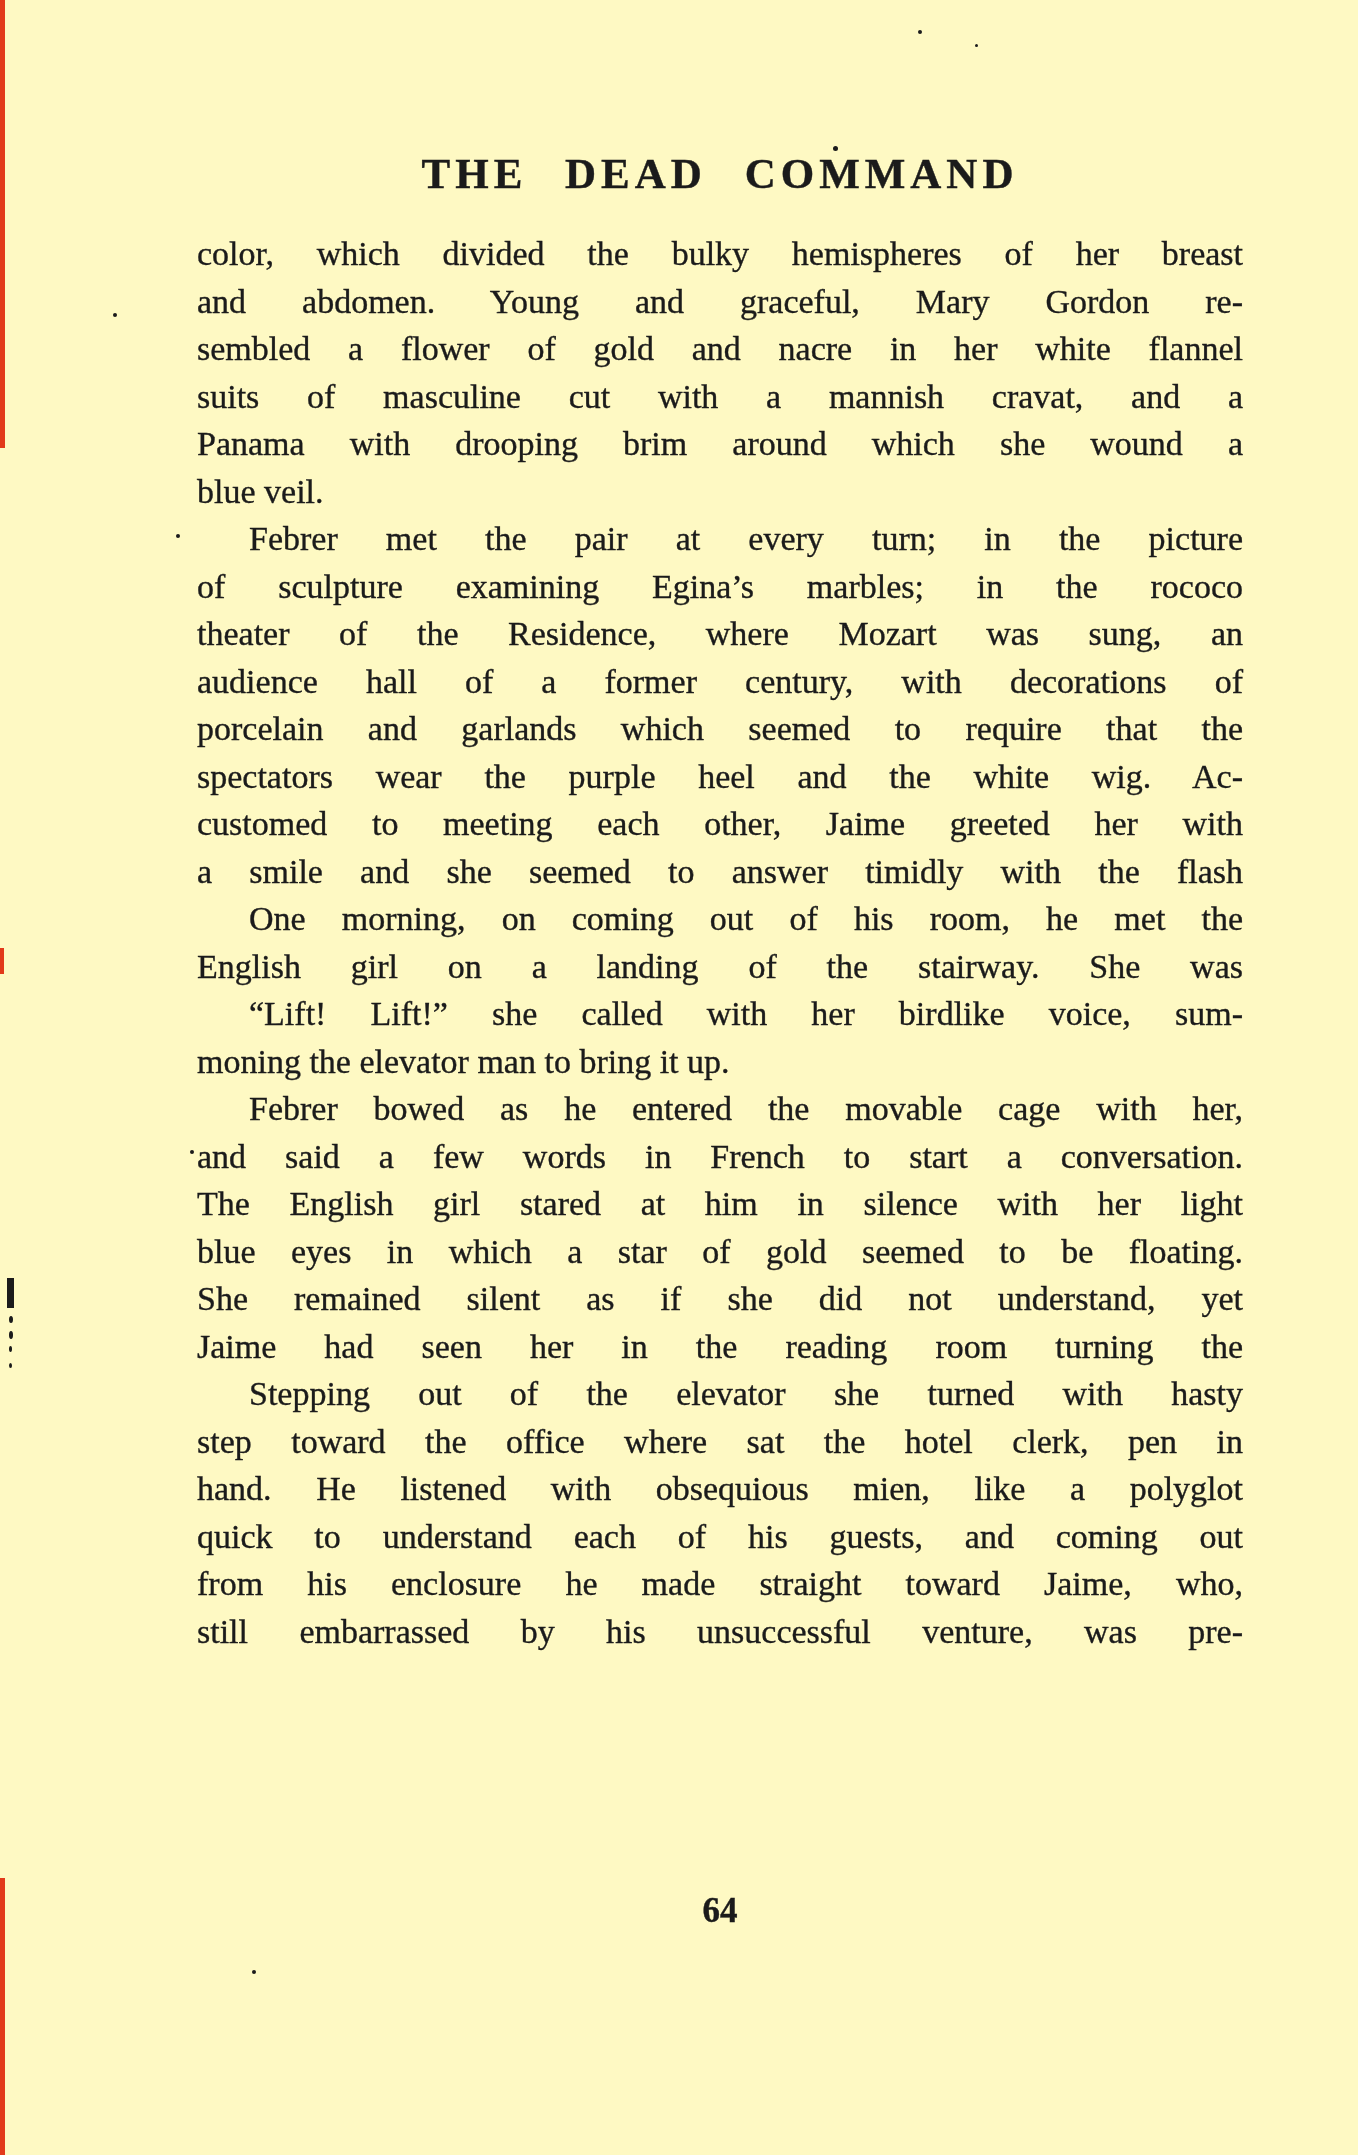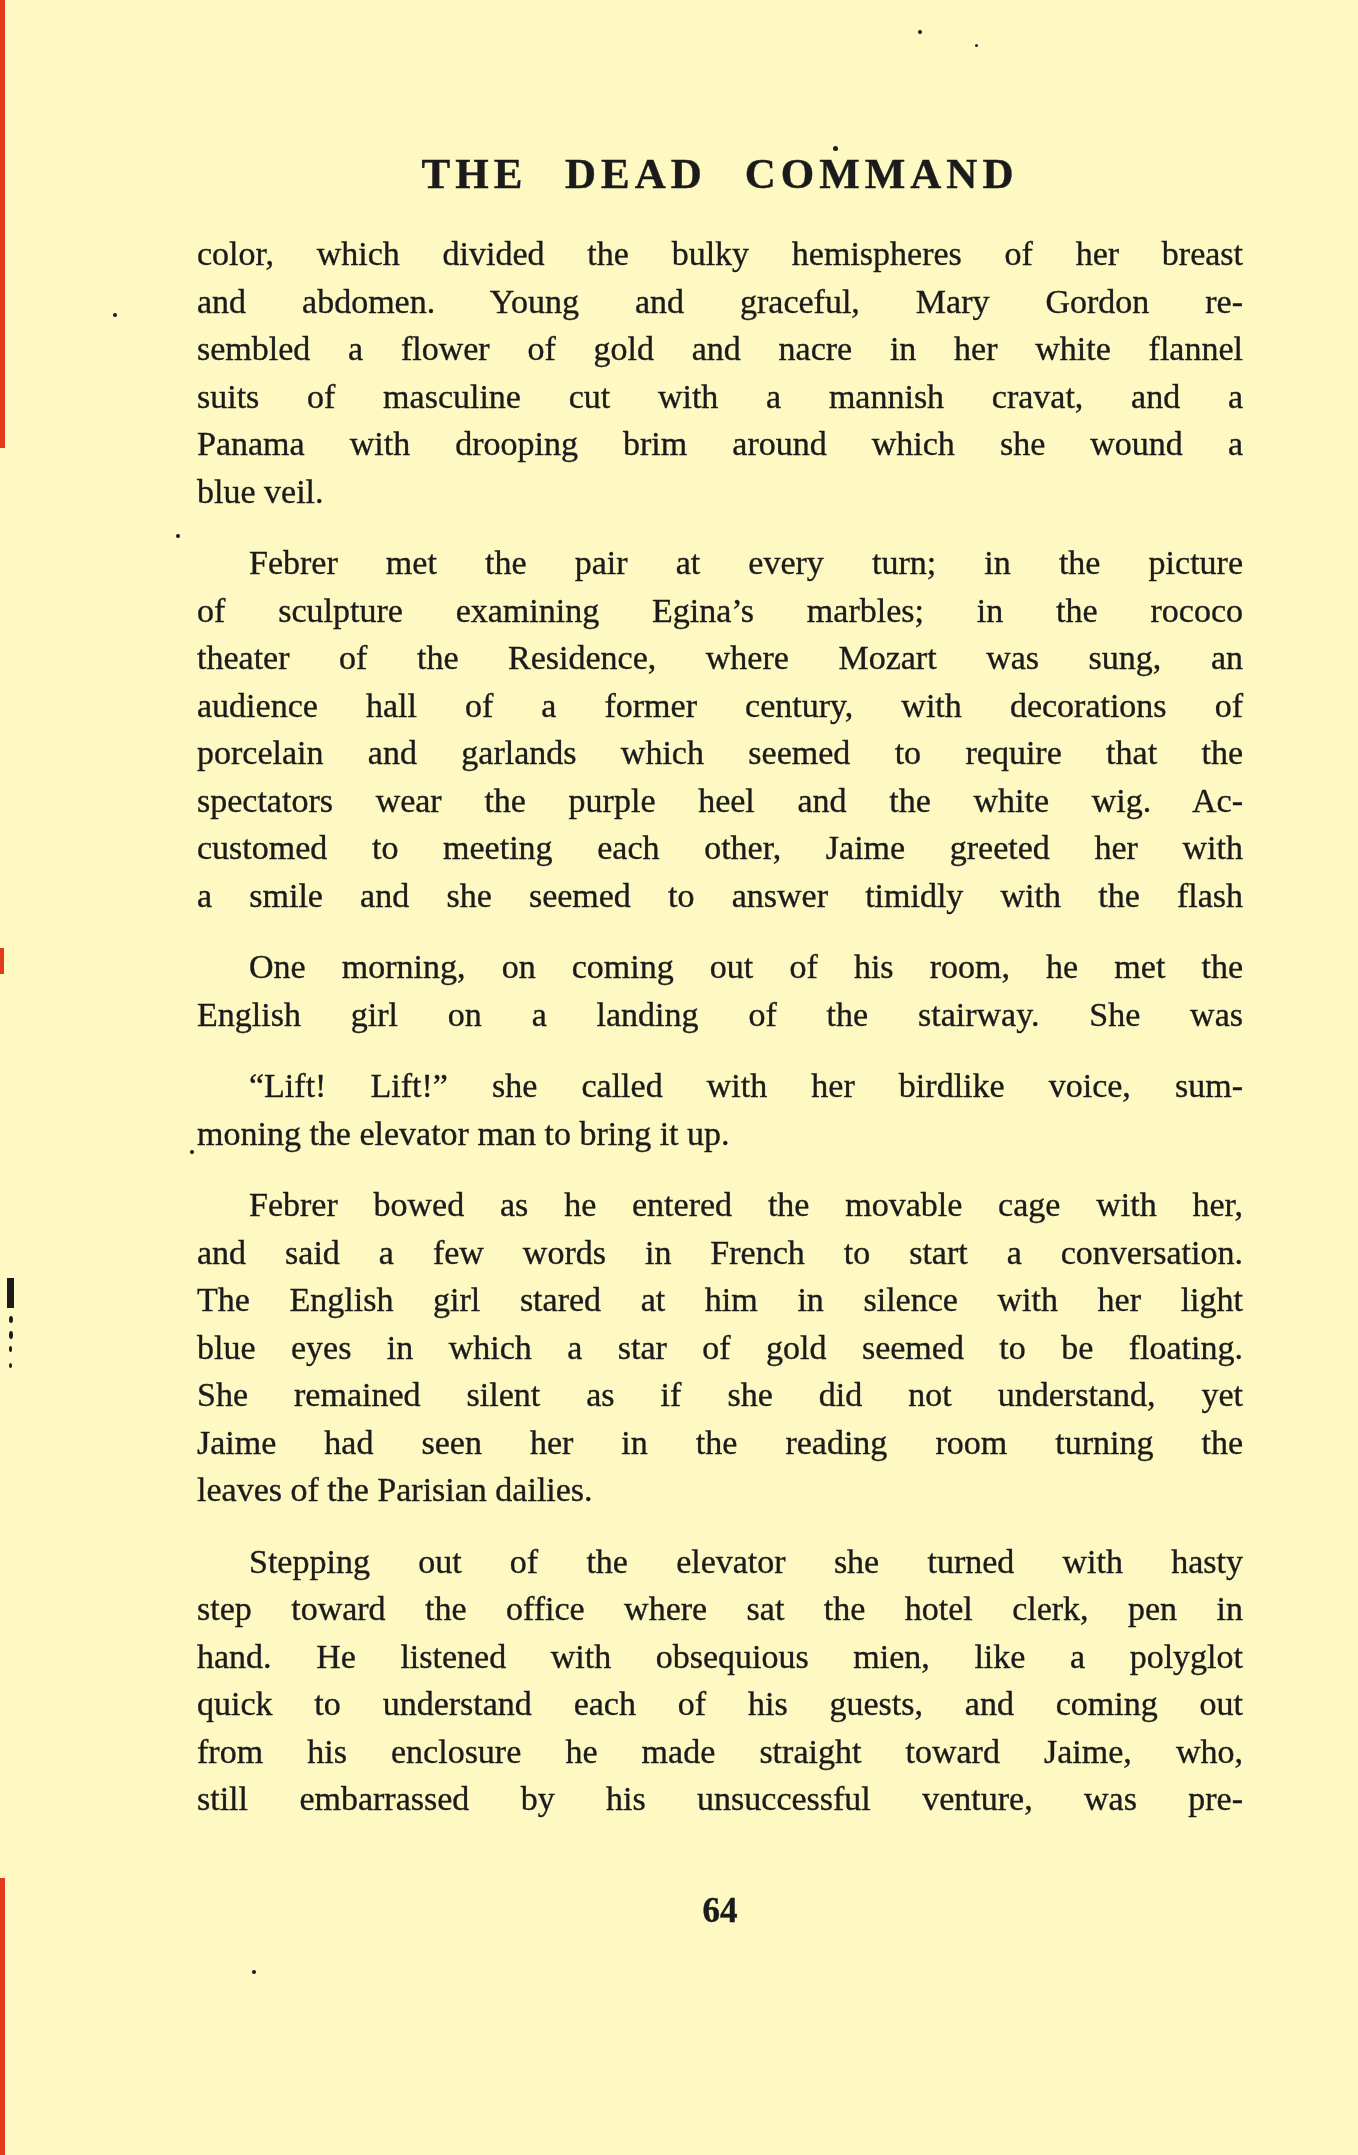--- a/index.html
+++ b/index.html
@@ -41,21 +41,20 @@
   }
   .line {
     text-align: justify;
     text-align-last: justify;
   }
   .line.last {
     text-align-last: left;
   }
   .line.indent {
     padding-left: 52px;
-    margin-top: 24px;
   }
   .page-number {
     position: absolute;
     top: 1862px;
     left: 197px;
     width: 1046px;
     text-align: center;
     font-size: 35px;
     font-weight: bold;
     margin-top: 29px;
@@ -98,21 +97,20 @@
         <div class="line indent">“Lift!  Lift!” she called with her birdlike voice, sum-</div>
         <div class="line last">moning the elevator man to bring it up.</div>
       </div>
       <div>
         <div class="line indent">Febrer bowed as he entered the movable cage with her,</div>
         <div class="line">and said a few words in French to start a conversation.</div>
         <div class="line">The English girl stared at him in silence with her light</div>
         <div class="line">blue eyes in which a star of gold seemed to be floating.</div>
         <div class="line">She remained silent as if she did not understand, yet</div>
         <div class="line">Jaime had seen her in the reading room turning the</div>
-        <div class="line last">leaves of the Parisian dailies.</div>
       </div>
       <div>
         <div class="line indent">Stepping out of the elevator she turned with hasty</div>
         <div class="line">step toward the office where sat the hotel clerk, pen in</div>
         <div class="line">hand.  He listened with obsequious mien, like a polyglot</div>
         <div class="line">quick to understand each of his guests, and coming out</div>
         <div class="line">from his enclosure he made straight toward Jaime, who,</div>
         <div class="line">still embarrassed by his unsuccessful venture, was pre-</div>
       </div>
     </div>

